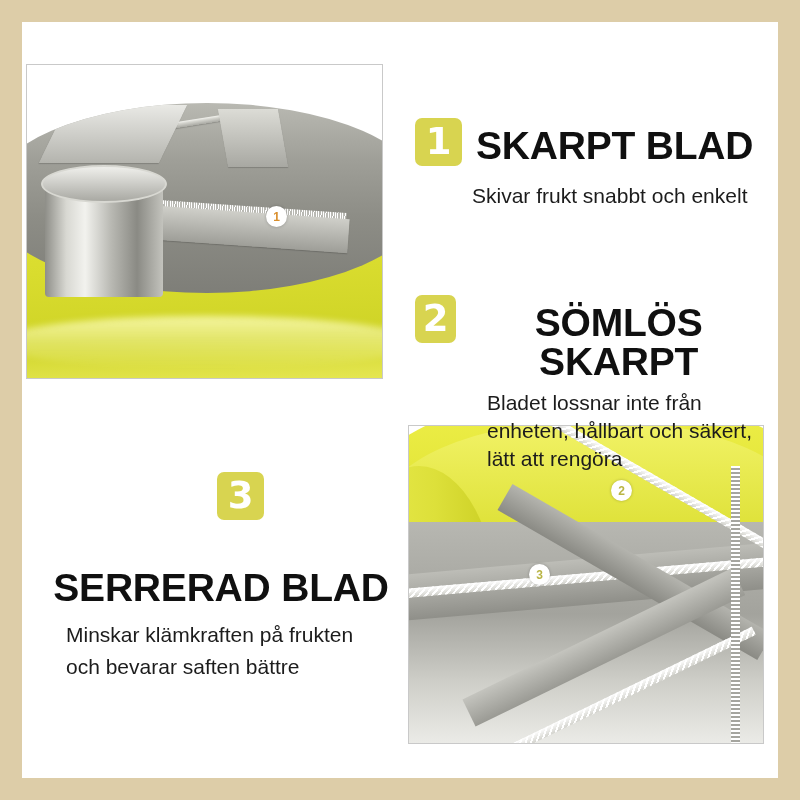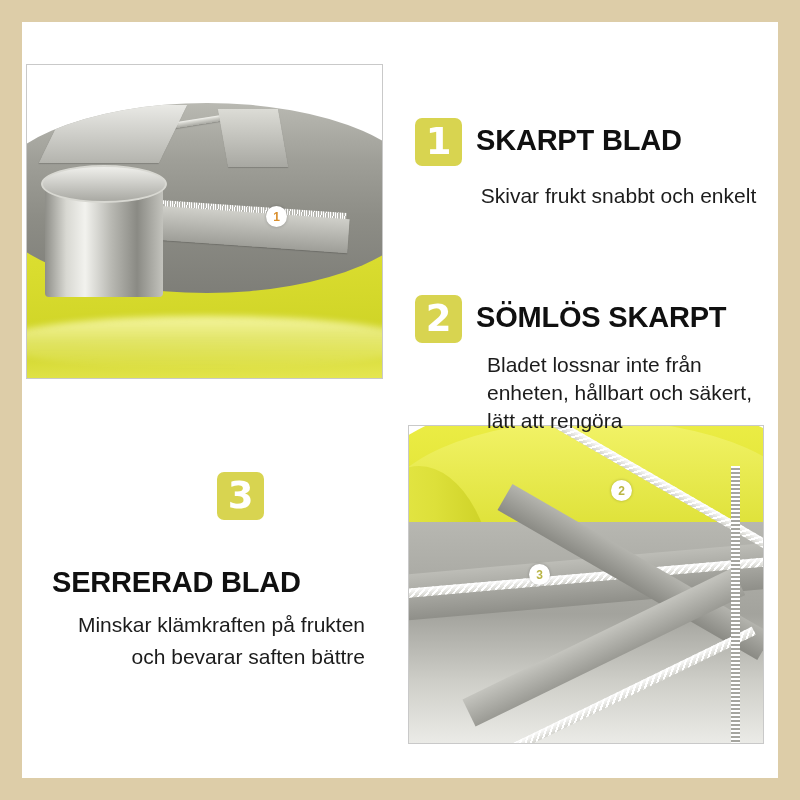--- a/index.html
+++ b/index.html
@@ -112,41 +112,42 @@
   
   .badge{
     width:47px;height:48px;border-radius:7px;
     background:#d8d450;
     color:#ffffff;
     font-size:37px;font-weight:700;line-height:48px;
     text-align:center;
     font-family:"DejaVu Sans", sans-serif;
   }
   .f-head{
-    font-size:29px;font-weight:700;color:#101010;
+    font-size:39px;font-weight:700;color:#101010;
     letter-spacing:-.2px;line-height:1.0;
     font-family:"Liberation Sans", sans-serif;
+    text-align:center;
   }
   .f-body{
     font-size:21px;font-weight:400;color:#1c1c1c;
     line-height:1.52;
     font-family:"Liberation Sans", sans-serif;
   }
 
   #feature-1{position:absolute;left:393px;top:96px;width:350px;}
   #feature-2{position:absolute;left:393px;top:273px;width:352px;}
   #feature-3{position:absolute;left:8px; top:450px;width:360px;}
 
   .f-row{display:flex;align-items:flex-start;gap:14px;}
   .f-row .f-head{padding-top:8px;}
-  #feature-1 .f-body{margin:14px 0 0 57px;text-align:center;}
+  #feature-1 .f-body{margin:14px 0 0 57px;}
   #feature-2 .f-body{margin:8px 0 0 72px;line-height:1.34;}
   #feature-3 .badge{margin-left:187px;}
   #feature-3 .f-head{margin-top:48px;margin-left:22px;}
-  #feature-3 .f-body{margin-top:12px;margin-left:25px;width:310px;text-align:right;}
+  #feature-3 .f-body{margin-top:12px;margin-left:36px;width:310px;}
 </style>
 </head>
 <body>
 
 <div id="page">
 
   <div class="photo-frame" id="photo-top">
     <div class="photo-inner">
 
       <div class="bowl-outer"></div>

